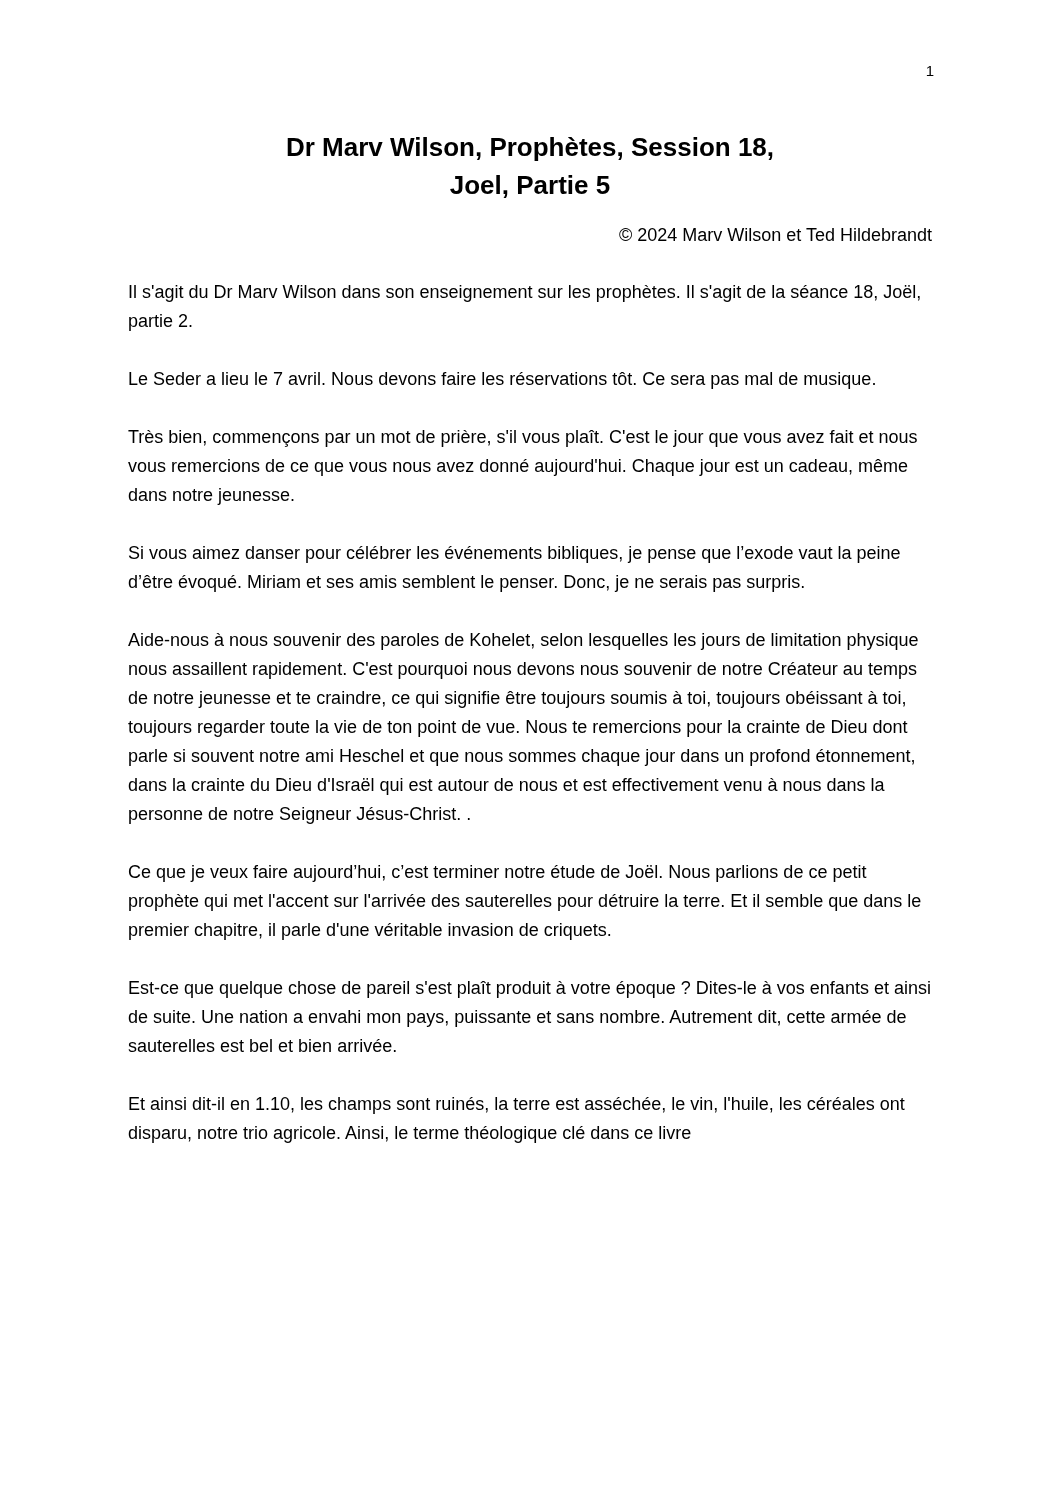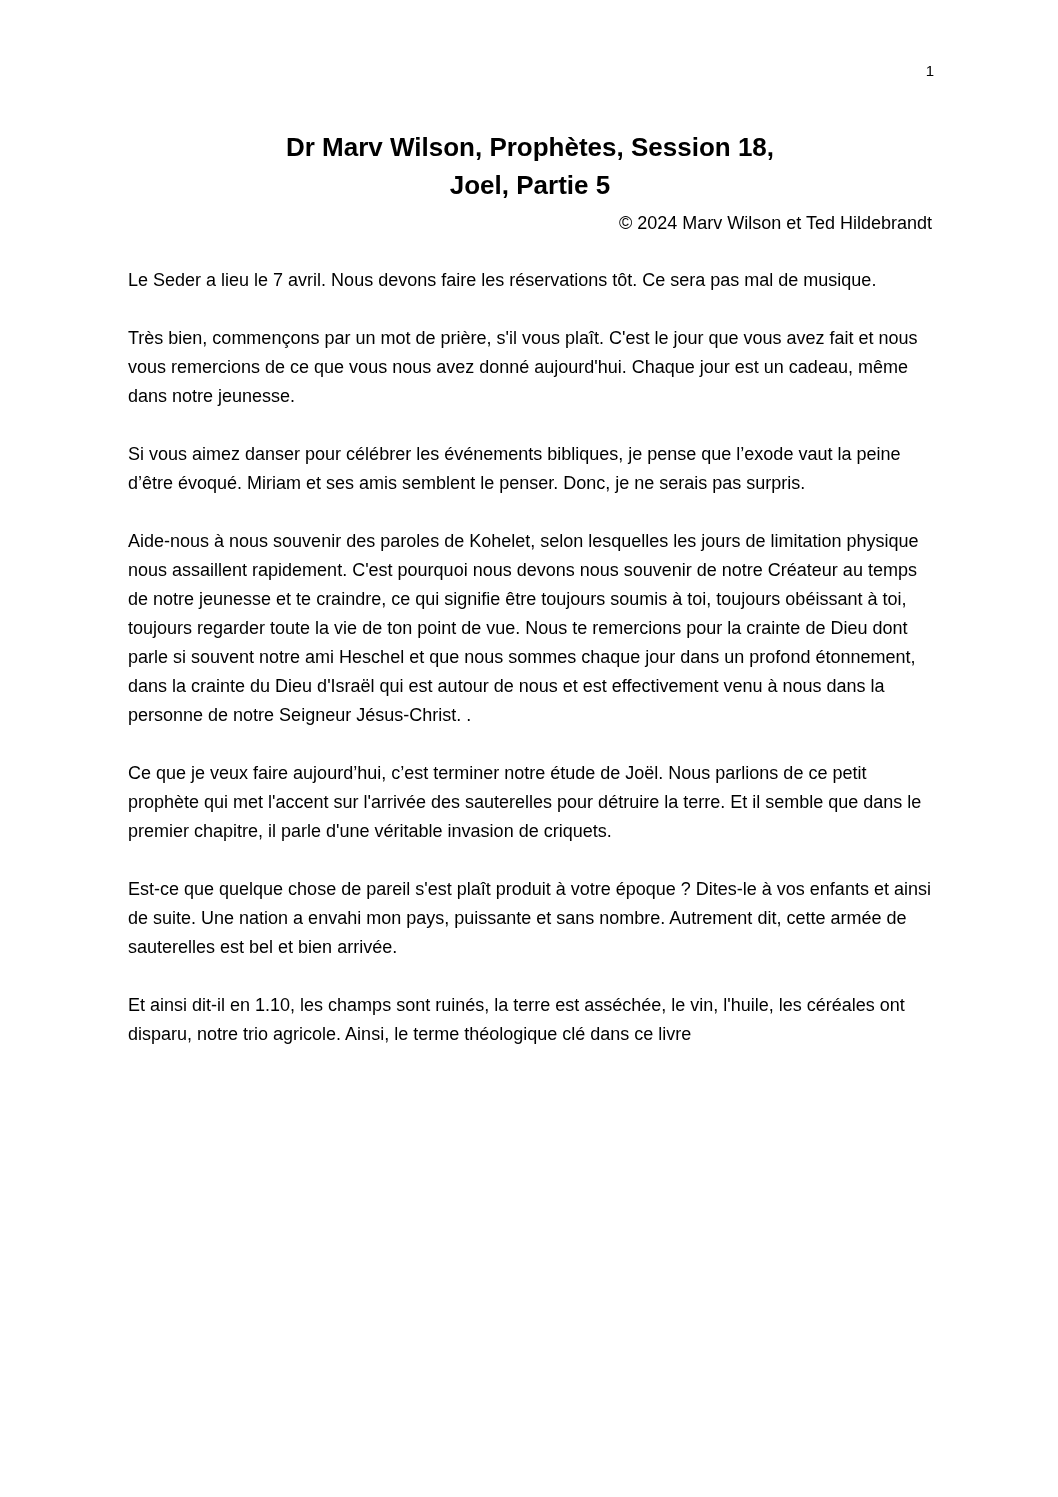--- a/index.html
+++ b/index.html
@@ -23,21 +23,21 @@
     font-size: 15px;
     color: #000000;
   }
   .content {
     position: absolute;
     top: 128px;
     left: 128px;
     width: 804px;
   }
   .title {
-    margin: 0 0 6px 0;
+    margin: 0 0 18px 0;
     text-align: center;
     font-size: 26px;
     font-weight: bold;
     line-height: 38px;
     color: #000000;
   }
   .title-line {
     display: block;
   }
   .byline {
@@ -62,20 +62,21 @@
   <div class="page-number">1</div>
 
   <div class="content">
     <h1 class="title">
       <span class="title-line">Dr Marv Wilson, Prophètes, Session 18,</span>
       <span class="title-line">Joel, Partie 5</span>
     </h1>
 
     <div class="byline">© 2024 Marv Wilson et Ted Hildebrandt</div>
 
+    <p class="para">Il s'agit du Dr Marv Wilson dans son enseignement sur les prophètes. Il s'agit de la séance 18, Joël, partie 2.</p>
     <p class="para">Le Seder a lieu le 7 avril. Nous devons faire les réservations tôt. Ce sera pas mal de musique.</p>
     <p class="para">Très bien, commençons par un mot de prière, s'il vous plaît. C'est le jour que vous avez fait et nous vous remercions de ce que vous nous avez donné aujourd'hui. Chaque jour est un cadeau, même dans notre jeunesse.</p>
     <p class="para">Si vous aimez danser pour célébrer les événements bibliques, je pense que l’exode vaut la peine d’être évoqué. Miriam et ses amis semblent le penser. Donc, je ne serais pas surpris.</p>
     <p class="para">Aide-nous à nous souvenir des paroles de Kohelet, selon lesquelles les jours de limitation physique nous assaillent rapidement. C'est pourquoi nous devons nous souvenir de notre Créateur au temps de notre jeunesse et te craindre, ce qui signifie être toujours soumis à toi, toujours obéissant à toi, toujours regarder toute la vie de ton point de vue. Nous te remercions pour la crainte de Dieu dont parle si souvent notre ami Heschel et que nous sommes chaque jour dans un profond étonnement, dans la crainte du Dieu d'Israël qui est autour de nous et est effectivement venu à nous dans la personne de notre Seigneur Jésus-Christ. .</p>
     <p class="para">Ce que je veux faire aujourd’hui, c’est terminer notre étude de Joël. Nous parlions de ce petit prophète qui met l'accent sur l'arrivée des sauterelles pour détruire la terre. Et il semble que dans le premier chapitre, il parle d'une véritable invasion de criquets.</p>
     <p class="para">Est-ce que quelque chose de pareil s'est plaît produit à votre époque ? Dites-le à vos enfants et ainsi de suite. Une nation a envahi mon pays, puissante et sans nombre. Autrement dit, cette armée de sauterelles est bel et bien arrivée.</p>
     <p class="para">Et ainsi dit-il en 1.10, les champs sont ruinés, la terre est asséchée, le vin, l'huile, les céréales ont disparu, notre trio agricole. Ainsi, le terme théologique clé dans ce livre</p>
   </div>
 </div>
 

